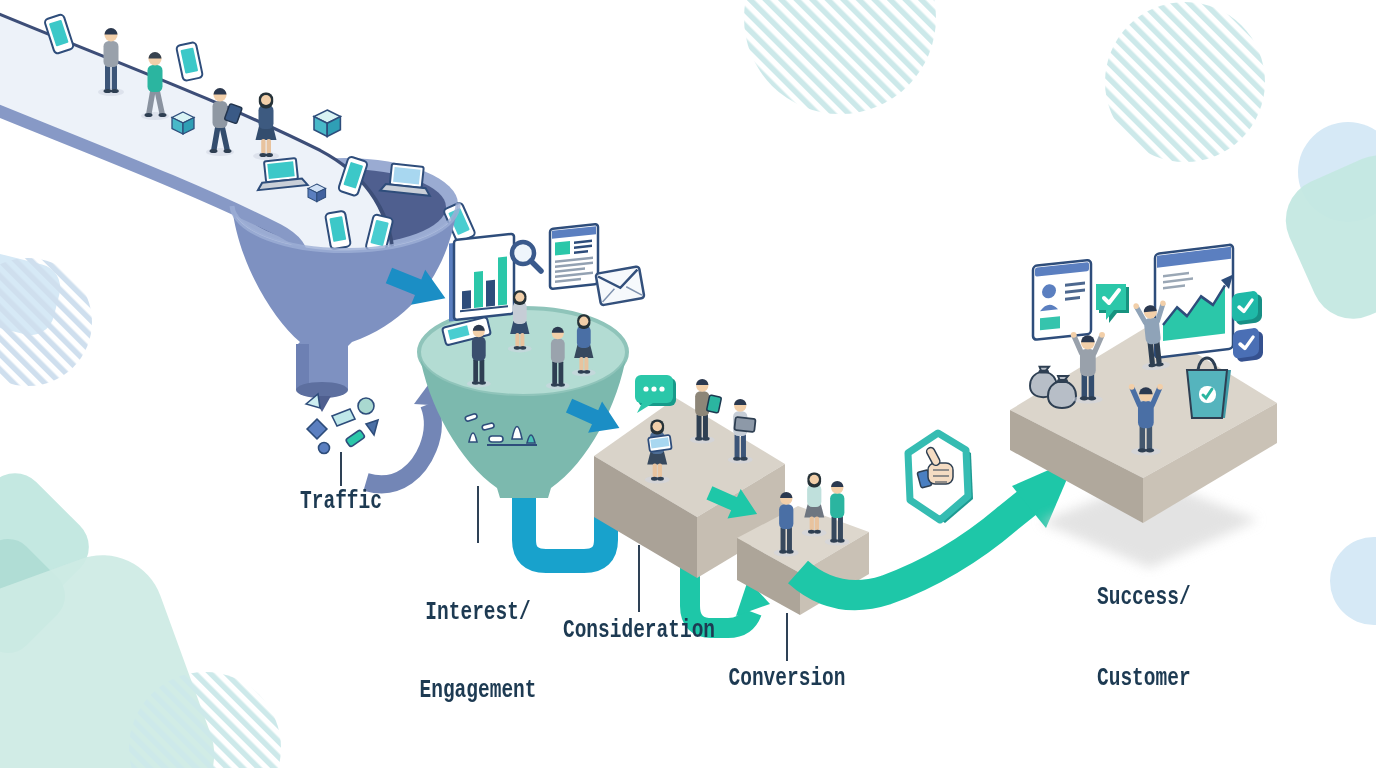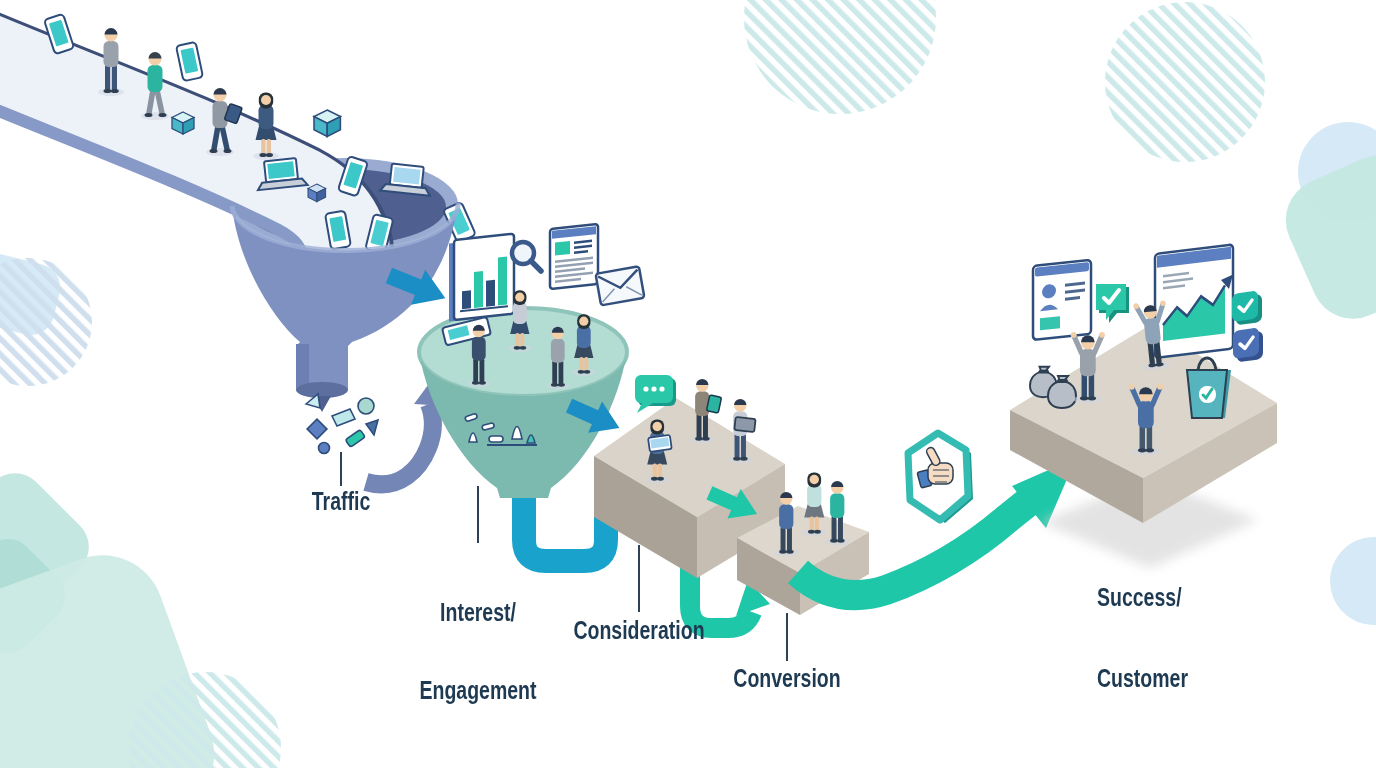--- a/index.html
+++ b/index.html
@@ -1,17 +1,17 @@
 <!DOCTYPE html>
 <html style="--background: #ffffff; --label-navy: #1d3a52; --arrow-teal: #1ec7a8; --arrow-blue: #1b8ec5; --pipe-cyan: #18a2cc; --arrow-slate: #7386b6; --funnel-blue: #7e91c1; --funnel-blue-dark: #4f5f8f; --funnel-blue-rim: #9aabd2; --funnel-teal: #7cb9ae; --funnel-teal-top: #b3dcd3; --platform-top: #d9d3c9; --platform-left: #aaa297; --platform-right: #c6beb2; --device-teal: #3cc8c8; --device-blue: #a8d7f0; --stripe-teal: #cde9ea; --stripe-blue: #cfdfee; --blob-blue: #d6e9f6; --blob-teal: #c4e8e1; --skin: #f2cfa9; --hair-navy: #2b3950;"><head>
 <meta charset="utf-8">
 <style>
   html,body{margin:0;padding:0;background:#fff;}
   .stage{position:relative;width:1376px;height:768px;overflow:hidden;background:#ffffff;
-         font-family:Liberation Sans, sans-serif;}
+         font-family:Liberation Mono, monospace;}
   .scene{position:absolute;left:0;top:0;width:1376px;height:768px;}
   .lbl{position:absolute;font-weight:700;font-size:26px;line-height:26px;
        color:var(--label-navy,#1d3a52);white-space:pre;}
   .lbl-c{width:240px;margin-left:-120px;text-align:center;transform:scaleX(.75);transform-origin:50% 0;}
   .lbl-l{transform:scaleX(.75);transform-origin:0 0;line-height:27px;}
   
   .arrT{fill:var(--arrow-teal,#1ec7a8);}
   .arrB{fill:var(--arrow-blue,#1b8ec5);}
   .pipe{stroke:var(--pipe-cyan,#18a2cc);stroke-width:24;fill:none;}
   .pipeT{stroke:var(--arrow-teal,#1ec7a8);stroke-width:20;fill:none;}

